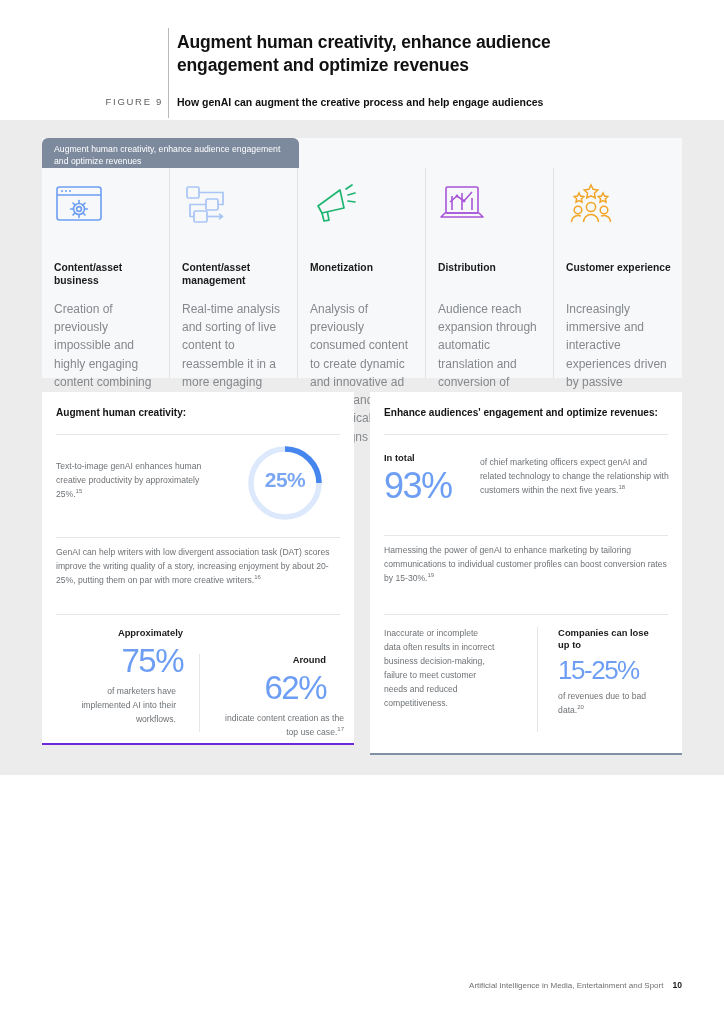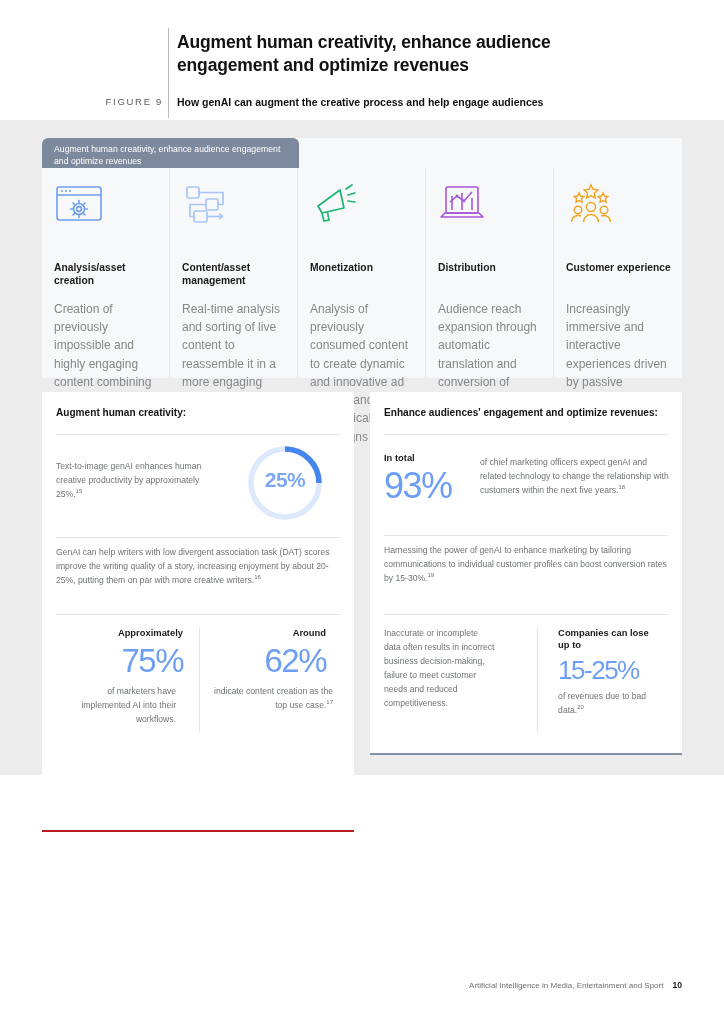--- a/index.html
+++ b/index.html
@@ -114,23 +114,23 @@
     width: 104px;
     font-size: 12px;
     line-height: 1.52;
     color: #85888c;
   }
 
   
   .lower-left {
     position: absolute;
     left: 42px; top: 392px;
-    width: 312px; height: 440px;
+    width: 312px; height: 353px;
     background: #ffffff;
-    border-bottom: 2px solid #b91c1c;
+    border-bottom: 2px solid #6d28d9;
   }
   .lower-right {
     position: absolute;
     left: 370px; top: 392px;
     width: 312px; height: 363px;
     background: #ffffff;
     border-bottom: 2px solid #8290a6;
   }
   .panel-head {
     position: absolute;
@@ -193,21 +193,21 @@
     left: 14px; top: 154px;
     width: 286px;
   }
   .ll-grid {
     position: absolute;
     left: 14px; top: 235px;
     width: 286px; height: 105px;
     display: flex;
   }
   .ll-cell { width: 143px; position: relative; padding-right: 16px; text-align: right; }
-  .ll-cell.second { border-left: 1px solid #e6e6e6; padding-left: 13px; width: 143px; }
+  .ll-cell.second { border-left: 1px solid #e6e6e6; padding-left: 24px; width: 143px; margin-top: 27px; }
   .ll-cell .big-num { font-size: 33px; display: block; margin: 5px 0 8px 0; }
   .ll-cell .body-text { width: 120px; }
 
   
   .lr-stat {
     position: absolute;
     left: 14px; top: 60px;
     width: 110px;
   }
   .lr-stat .big-num { font-size: 36px; display: block; margin-top: 4px; }
@@ -277,21 +277,21 @@
               <line x1="-5.5" y1="0" x2="-8.4" y2="0"></line>
               <line x1="5.5" y1="0" x2="8.4" y2="0"></line>
               <line x1="-3.9" y1="-3.9" x2="-6" y2="-6"></line>
               <line x1="3.9" y1="3.9" x2="6" y2="6"></line>
               <line x1="-3.9" y1="3.9" x2="-6" y2="6"></line>
               <line x1="3.9" y1="-3.9" x2="6" y2="-6"></line>
             </g>
           </g>
         </svg>
       </div>
-      <div class="mcol-title">Analysis/asset creation</div>
+      <div class="mcol-title">Content/asset business</div>
       <div class="mcol-desc">Creation of previously impossible and highly engaging content combining new and pre-existing assets</div>
     </div>
 
     <div class="mcol">
       <div class="mcol-icon">
         <svg width="52" height="46" viewBox="0 0 52 46" fill="none" stroke="#a9c5f5" stroke-width="1.7">
           <rect x="5" y="5" width="12" height="11" rx="1.5"></rect>
           <rect x="24" y="17" width="12" height="11" rx="1.5"></rect>
           <rect x="12" y="29" width="13" height="11" rx="1.5"></rect>
           <path d="M17 10.5 H41 V22.5 H36"></path>

